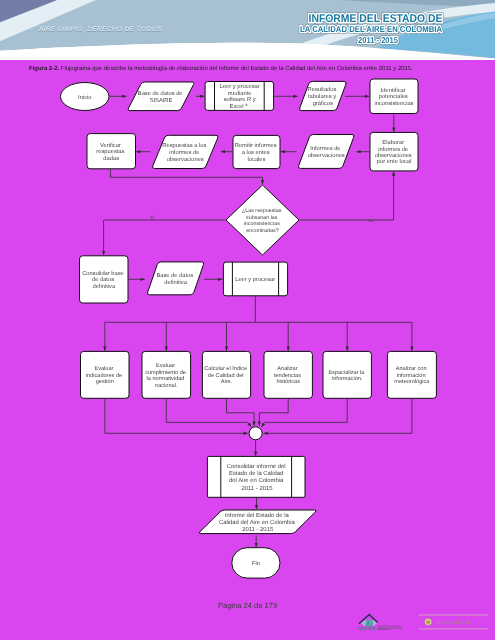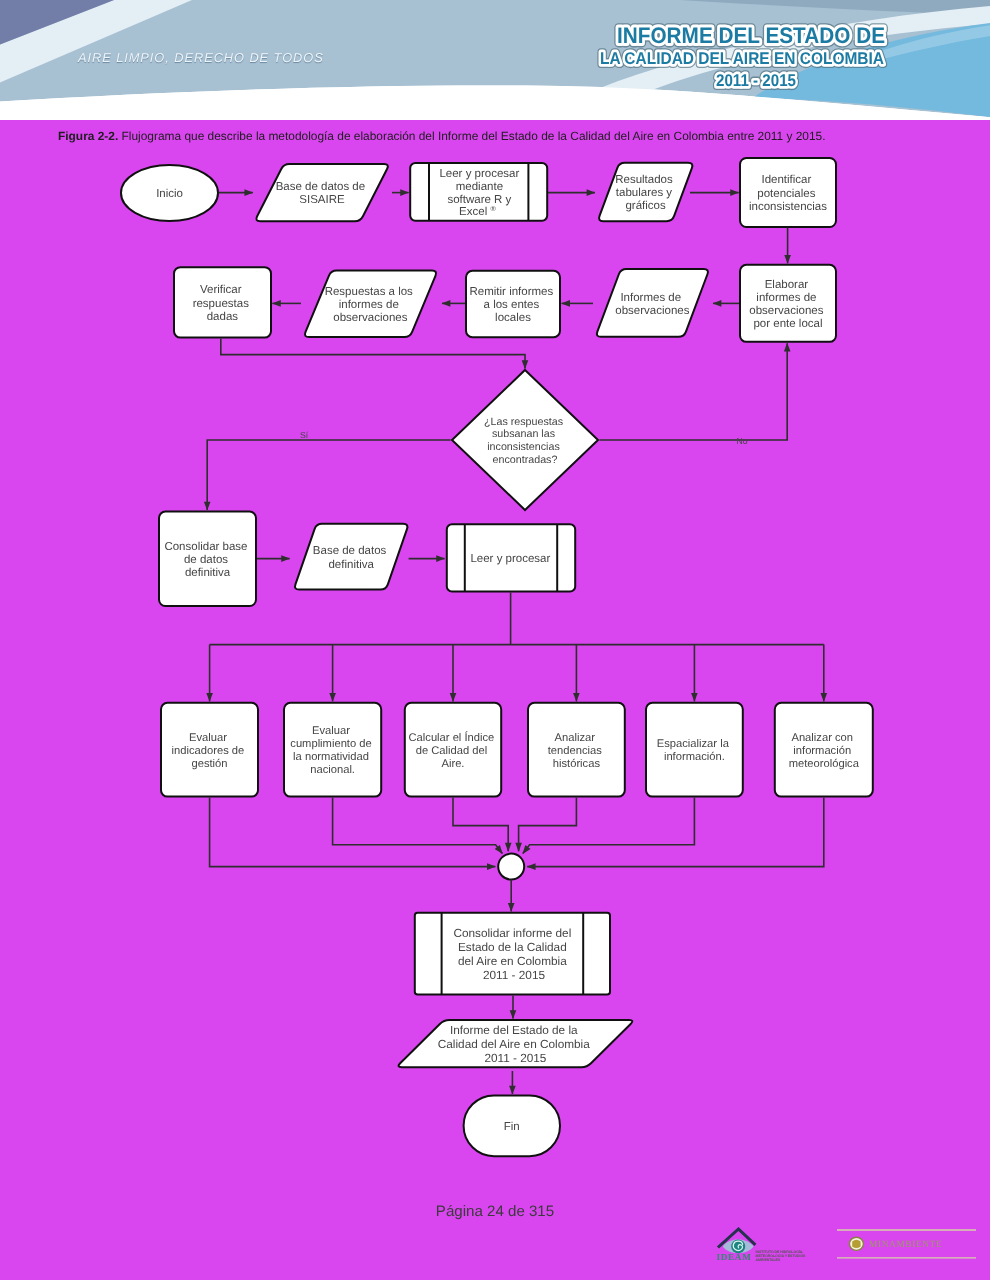--- a/index.html
+++ b/index.html
@@ -245,21 +245,21 @@
 <circle cx="255.60" cy="433.30" r="6.50" fill="#fff" stroke="#101010" stroke-width="1.00"></circle>
 <path d="M 255.6 439.8 L 255.6 455.7" fill="none" stroke="#2e2e2e" stroke-width="0.80" marker-end="url(#arr)"></path>
 <path d="M 256.5 497.7 L 256.5 509.3" fill="none" stroke="#2e2e2e" stroke-width="0.80" marker-end="url(#arr)"></path>
 <path d="M 256.2 535.5 L 256.2 547.0" fill="none" stroke="#2e2e2e" stroke-width="0.80" marker-end="url(#arr)"></path>
 <text x="152.0" y="219.0" text-anchor="middle" font-family="Liberation Sans, sans-serif" font-size="4.3" fill="#454545"><tspan>Sí</tspan></text>
 <text x="371.0" y="222.0" text-anchor="middle" font-family="Liberation Sans, sans-serif" font-size="4.3" fill="#454545"><tspan>No</tspan></text>
 
 </svg>
   </div>
 
-  <div id="pagenum">Página 24 de 315</div>
+  <div id="pagenum">Página 24 de 179</div>
   <div id="logos"><svg width="140" height="30" viewBox="0 0 140 30">
 <g>
 <path d="M 3.4 13.2 L 14.25 3.5 L 23.2 11.9 L 22.2 13.0 L 14.2 5.5 L 4.5 14.2 Z" fill="#26304f"></path>
 <path d="M 6.4 13.2 C 9.4 8.6 18.6 8.6 21.8 13.2 C 18.6 17.6 9.4 17.6 6.4 13.2 Z" fill="#97dbd2" opacity="0.78"></path>
 <circle cx="14.1" cy="13.2" r="3.5" fill="#1d8480"></circle>
 <path d="M 16.3 12.2 C 16.0 10.2 12.6 9.9 11.8 12.0 C 11.0 14.2 13.3 15.9 15.2 15.0 C 16.6 14.3 16.6 12.7 15.3 12.4 C 14.3 12.2 13.7 13.2 14.3 13.9" fill="none" stroke="#d9f2ee" stroke-width="0.62" stroke-linecap="round"></path>
 <text x="3.2" y="19.8" font-family="Liberation Serif, serif" font-weight="bold" font-size="4.6" letter-spacing="0.35" fill="#2f8c6e"><tspan>IDEAM</tspan></text>
 <text x="22.8" y="16.6" font-family="Liberation Sans, sans-serif" font-weight="bold" font-size="1.75" fill="#555" letter-spacing="-0.02"><tspan>INSTITUTO DE HIDROLOGÍA,</tspan></text>
 <text x="22.8" y="18.5" font-family="Liberation Sans, sans-serif" font-weight="bold" font-size="1.75" fill="#555" letter-spacing="-0.02"><tspan>METEOROLOGÍA Y ESTUDIOS</tspan></text>
 <text x="22.8" y="20.4" font-family="Liberation Sans, sans-serif" font-weight="bold" font-size="1.75" fill="#555" letter-spacing="-0.02"><tspan>AMBIENTALES</tspan></text>

